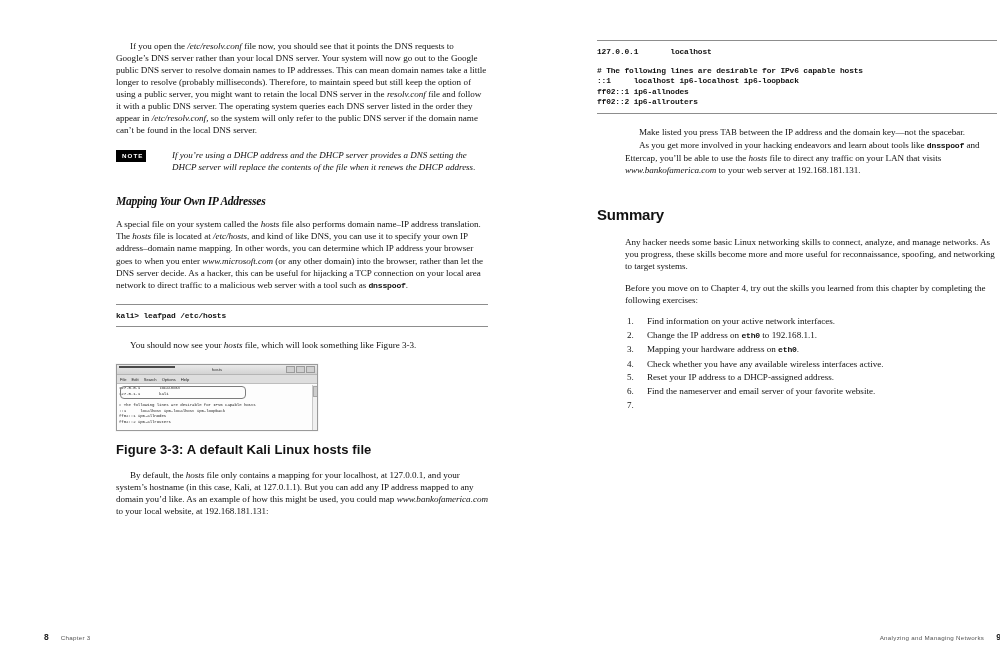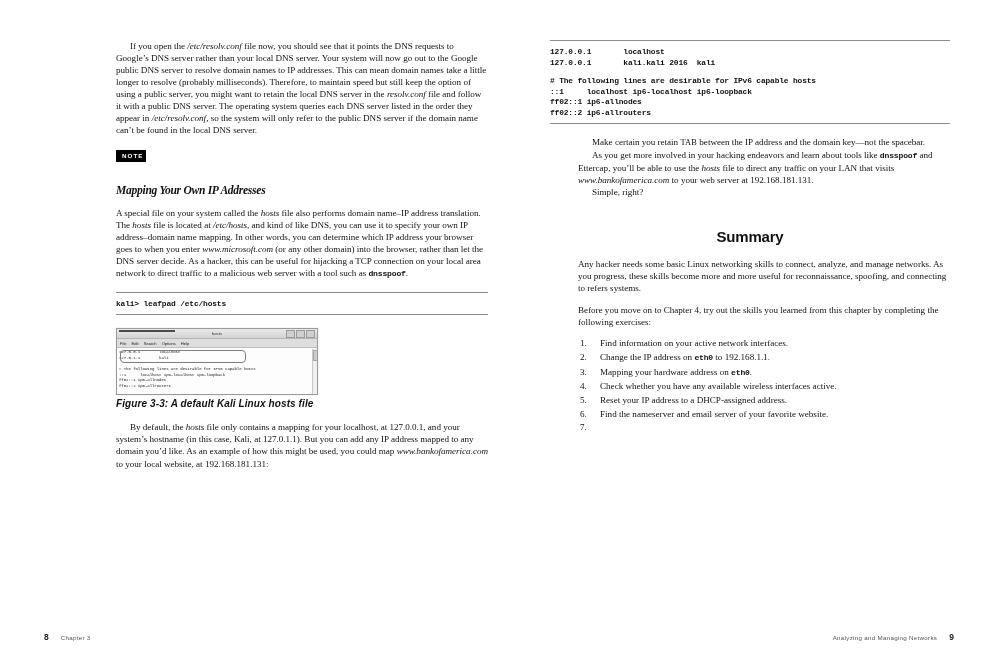--- a/index.html
+++ b/index.html
@@ -13,20 +13,21 @@
     height: 660px;
     font-family: "Liberation Serif", serif;
     color: #111;
     position: relative;
     overflow: hidden;
   }
   .spread {
     position: absolute;
     inset: 0;
     display: flex;
+    gap: 47px;
   }
   .page {
     position: relative;
     width: 500px;
     height: 660px;
     box-sizing: border-box;
   }
   .page-left  { padding: 40px 22px 0 60px; }
   .page-right { padding: 40px 60px 0 22px; }
 
@@ -100,21 +101,20 @@
     margin: 0;
     letter-spacing: -0.3px;
   }
   h2.big {
     font-family: "Liberation Sans", sans-serif;
     font-weight: bold;
     font-style: normal;
     font-size: 15px;
     margin: 0;
     letter-spacing: -0.2px;
-    text-align: center;
   }
 
   
   .listing {
     border-top: 1.1px solid #8d8d8d;
     border-bottom: 1.1px solid #8d8d8d;
     padding: 6px 0 5px 0;
   }
   .listing .line {
     font-family: "Liberation Mono", monospace;
@@ -212,24 +212,23 @@
   }
   .win-scroll .thumb {
     position: absolute;
     left: 0.4px; top: 1px;
     width: 3px; height: 9px;
     background: #cdcdcd;
     border: 0.4px solid #a8a8a8;
   }
   .fig-caption {
     font-family: "Liberation Sans", sans-serif;
-    font-style: italic;
-    font-weight: bold;
-    font-size: 10px;
-    margin-top: 3px;
+    font-weight: bold;
+    font-size: 13px;
+    margin-top: 11px;
     letter-spacing: 0.1px;
   }
 
   
   ol.ex {
     list-style: none;
     margin: 9px 0 0 0;
     padding: 0;
   }
   ol.ex li {
@@ -274,31 +273,33 @@
 
 <div class="spread">
 
   <div class="page page-left">
     <div class="body-col">
 
       <p class="para"><span>If you open the </span><i class="ital">/etc/resolv.conf</i><span> file now, you should see that it points the DNS requests to Google’s DNS server rather than your local DNS server. Your system will now go out to the Google public DNS server to resolve domain names to IP addresses. This can mean domain names take a little longer to resolve (probably milliseconds). Therefore, to maintain speed but still keep the option of using a public server, you might want to retain the local DNS server in the </span><i class="ital">resolv.conf</i><span> file and follow it with a public DNS server. The operating system queries each DNS server listed in the order they appear in </span><i class="ital">/etc/resolv.conf,</i><span> so the system will only refer to the public DNS server if the domain name can’t be found in the local DNS server.</span></p>
 
       <div class="note-row">
         <div class="note-tag">NOTE</div>
+        <div class="note-text">If you’re using a DHCP address and the DHCP server provides a DNS setting the DHCP server will replace the contents of the file when it renews the DHCP address.</div>
       </div>
 
       <h2 class="section" style="margin-top:22px">Mapping Your Own IP Addresses</h2>
 
       <p class="para noindent" style="margin-top:10px"><span>A special file on your system called the </span><i class="ital">hosts</i><span> file also performs domain name–IP address translation. The </span><i class="ital">hosts</i><span> file is located at </span><i class="ital">/etc/hosts</i><span>, and kind of like DNS, you can use it to specify your own IP address–domain name mapping. In other words, you can determine which IP address your browser goes to when you enter </span><i class="ital">www.microsoft.com</i><span> (or any other domain) into the browser, rather than let the DNS server decide. As a hacker, this can be useful for hijacking a TCP connection on your local area network to direct traffic to a malicious web server with a tool such as </span><span class="mono-in">dnsspoof</span><span>.</span></p>
 
 
       <div class="listing" style="margin-top:12px">
         <div class="line">kali&gt; leafpad /etc/hosts</div>
       </div>
 
+      <p class="para" style="margin-top:12px"><span>You should now see your </span><i class="ital">hosts</i><span> file, which will look something like Figure 3-3.</span></p>
 
       <div class="figure-wrap">
         <div class="win">
           <div class="win-title">
             <div class="leftbar"></div>
             <div class="t">hosts</div>
             <div class="win-btns">
               <span></span>
               <span></span>
               <span></span>
@@ -339,40 +340,38 @@
       <span class="ftxt">Chapter 3</span>
     </div>
   </div>
 
   <div class="page page-right">
     <div class="body-col" style="margin-left:28px;width:400px">
 
       <div class="listing">
         <div>
             <div class="line">127.0.0.1       localhost</div>
-            <div class="line">127.0.0.1       kali.kali 2016  kali</div>
             <div class="line blank">&nbsp;</div>
             <div class="line"># The following lines are desirable for IPv6 capable hosts</div>
             <div class="line">::1     localhost ip6-localhost ip6-loopback</div>
             <div class="line">ff02::1 ip6-allnodes</div>
             <div class="line">ff02::2 ip6-allrouters</div>
           </div>
       </div>
 
       <div style="margin-left:28px;width:372px">
-        <p class="para" style="margin-top:12px"><span>Make certain you retain </span><span class="smallcaps">TAB</span><span> between the IP address and the domain key—not the spacebar.</span></p>
+        <p class="para" style="margin-top:12px"><span>Make listed you press </span><span class="smallcaps">TAB</span><span> between the IP address and the domain key—not the spacebar.</span></p>
 
         <p class="para"><span>As you get more involved in your hacking endeavors and learn about tools like </span><span class="mono-in">dnsspoof</span><span> and Ettercap, you’ll be able to use the </span><i class="ital">hosts</i><span> file to direct any traffic on your LAN that visits </span><i class="ital">www.bankofamerica.com</i><span> to your web server at 192.168.181.131.</span></p>
 
-        <p class="para"><span>Simple, right?</span></p>
       </div>
 
       <h2 class="big" style="margin-top:30px">Summary</h2>
 
-      <p class="para noindent" style="margin-top:13px;margin-left:28px;width:372px">Any hacker needs some basic Linux networking skills to connect, analyze, and manage networks. As you progress, these skills become more and more useful for reconnaissance, spoofing, and connecting to refers systems.</p>
+      <p class="para noindent" style="margin-top:13px;margin-left:28px;width:372px">Any hacker needs some basic Linux networking skills to connect, analyze, and manage networks. As you progress, these skills become more and more useful for reconnaissance, spoofing, and networking to target systems.</p>
 
 
       <div style="margin-left:28px;width:378px">
         <p class="para noindent" style="margin-top:10px">Before you move on to Chapter 4, try out the skills you learned from this chapter by completing the following exercises:</p>
 
         <ol class="ex">
             <li><span class="num">1.</span><span><span>Find information on your active network interfaces.</span></span></li>
             <li><span class="num">2.</span><span><span>Change the IP address on </span><span class="mono-in">eth0</span><span> to 192.168.1.1.</span></span></li>
             <li><span class="num">3.</span><span><span>Mapping your hardware address on </span><span class="mono-in">eth0</span><span>.</span></span></li>
             <li><span class="num">4.</span><span><span>Check whether you have any available wireless interfaces active.</span></span></li>

